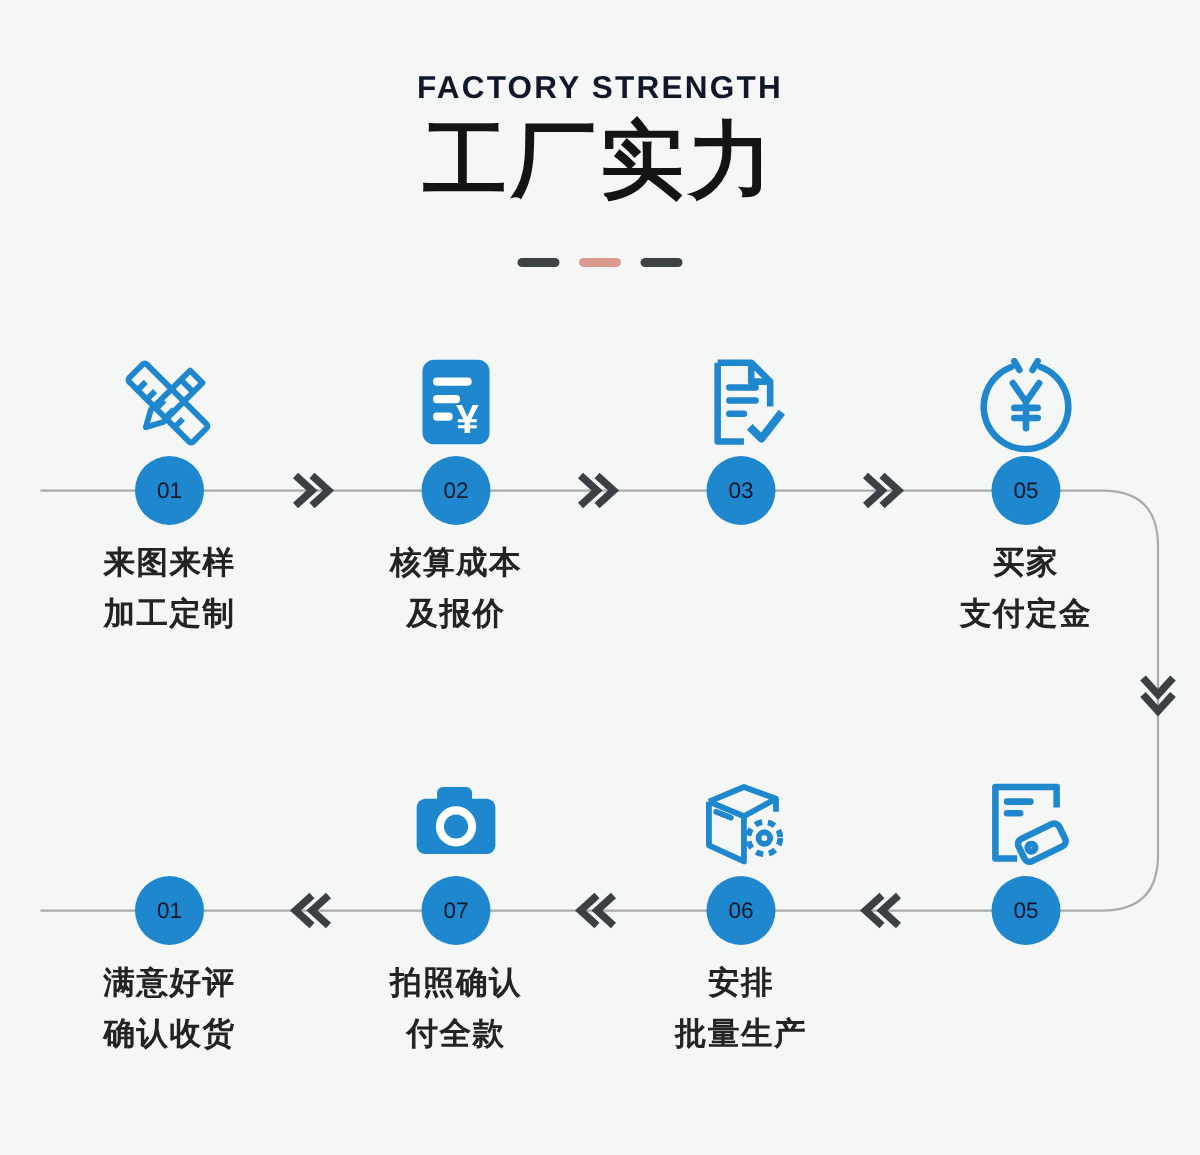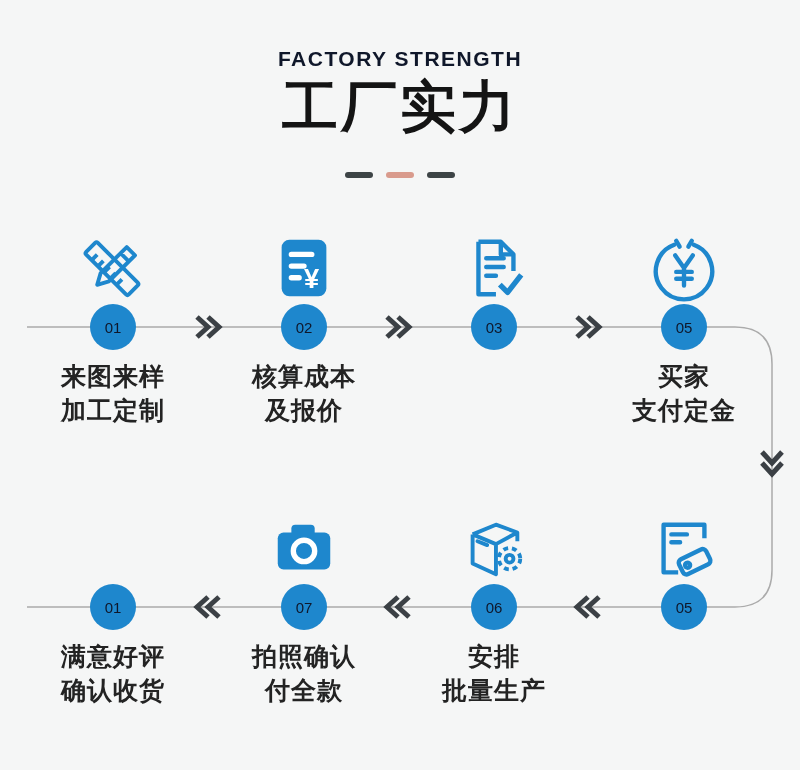--- a/index.html
+++ b/index.html
@@ -26,21 +26,21 @@
   
   .connector{position:absolute;left:0;top:0;width:800px;height:770px;}
   
   .step{position:absolute;width:190px;display:flex;flex-direction:column;align-items:center;z-index:2;}
   .row1{top:228px;}
   .row2{top:508px;}
   .icon-box{height:76px;display:flex;align-items:flex-end;justify-content:center;color:var(--accent);}
   .icon-box svg{width:70px;height:70px;display:block;}
   .num{width:46px;height:46px;border-radius:50%;background:var(--accent);color:#0f172a;
     display:flex;align-items:center;justify-content:center;font-size:15px;font-weight:500;}
-  .label{margin-top:9px;text-align:center;font-size:25px;line-height:34px;
+  .label{margin-top:9px;text-align:center;font-size:21px;line-height:34px;
     font-weight:bold;color:#232323;letter-spacing:1px;white-space:nowrap;}
   
   .arrow{position:absolute;width:32px;height:26px;color:var(--arrow);z-index:2;}
   .arrow svg{width:100%;height:100%;display:block;}
   .ar1{top:314px;}
   .ar2{top:594px;transform:scaleX(-1);}
   .a-x1{left:192px;} .a-x2{left:382px;} .a-x3{left:572px;}
   .arrow-down{left:756px;top:450px;transform:rotate(90deg);}
 </style>
 </head>

